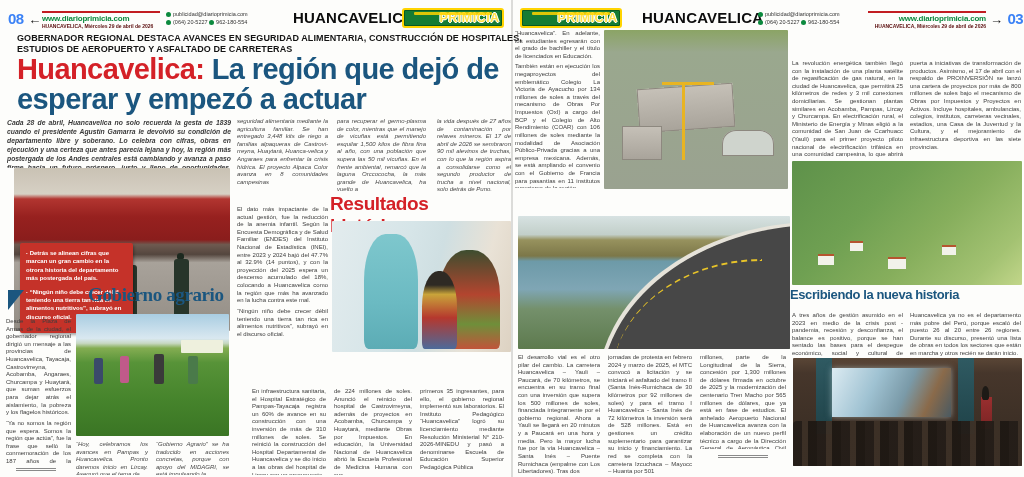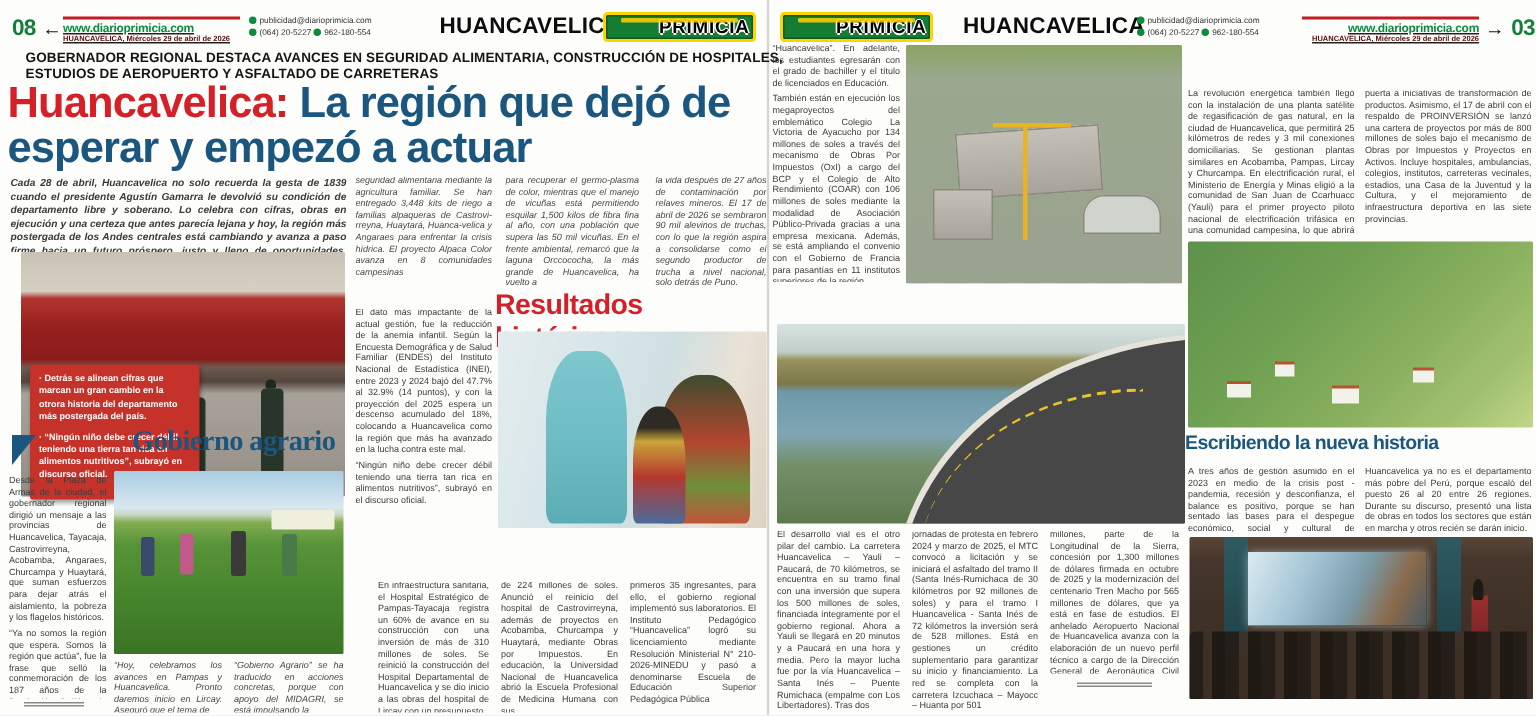--- a/index.html
+++ b/index.html
@@ -7,42 +7,42 @@
   #sheet {
     position:relative; width:1024px; height:477px; margin:0 auto;
     background:#fdfdfb; overflow:hidden;
     font-family:"Liberation Sans", sans-serif; color:#222;
   }
   .abs { position:absolute; }
   .fold { left:511px; top:0; width:2px; height:100%;
     background:linear-gradient(90deg,#eee,#c9c9c4,#eee); }
 
   
-  .pageno { font-size:15px; font-weight:800; color:#15803d; letter-spacing:-0.5px; }
+  .pageno { font-size:15px; font-weight:800; color:#3b82f6; letter-spacing:-0.5px; }
   .arrow  { font-size:13px; font-weight:800; color:#111; }
-  .webblock { border-top:2px solid #c21d22; padding-top:1px; width:118px;text-decoration:underline; }
+  .webblock { border-top:2px solid #c21d22; padding-top:1px; width:118px; }
   .website { font-size:8px; font-weight:800; color:#0c8a3e; letter-spacing:-0.2px; }
   .dateline { font-size:5px; color:#5a0c0c; font-weight:700; transform-origin:left top; }
   .contact { font-size:5.5px; color:#333; line-height:1.5; }
   .cicon { display:inline-block; width:5px; height:5px; border-radius:50%;
     background:#0c8a3e; margin-right:2px; vertical-align:middle; }
   .region { font-size:15px; font-weight:800; color:#0d0d0d; letter-spacing:0.2px; }
   .logo { width:102px; height:20px; background:#157c33; border:2px solid #ffd400;
     border-radius:3px; display:flex; align-items:flex-end; justify-content:center;
     box-shadow:0 0 0 1px #0a5a22 inset; }
   .logo .strip { position:absolute; top:2px; left:10px; right:10px; height:3px;
     background:#ffd400; opacity:.85; border-radius:1px; }
-  .logo span.brand { font-size:12.5px; font-weight:900; color:#000000; line-height:15px;
+  .logo span.brand { font-size:12.5px; font-weight:900; color:#fde047; line-height:15px;
     letter-spacing:0.5px;
     text-shadow:-1px 0 #fff,1px 0 #fff,0 -1px #fff,0 1px #fff;padding-left:33px; }
 
   
   .kicker { font-size:9px; font-weight:800; color:#141414; line-height:1.18;
     letter-spacing:0.1px; }
-  .headline { font-size:29px; font-weight:800; line-height:1.02; letter-spacing:-0.6px; }
+  .headline { font-size:29px; font-weight:800; line-height:1.02; letter-spacing:-0.6px;margin-left:12px; }
   .hl-red  { color:#d42127; }
   .hl-blue { color:#1b567f; }
 
   
   .col { font-size:6px; line-height:1.27; color:#3d3d3d; text-align:justify;
     overflow:hidden; }
   .col p + p { margin-top:3px; }
   .col-it { font-style:italic; color:#474747; }
   .lead { font-size:6.8px; line-height:1.32; font-weight:600; font-style:italic;
     color:#3a3a3a; text-align:justify; overflow:hidden; }

